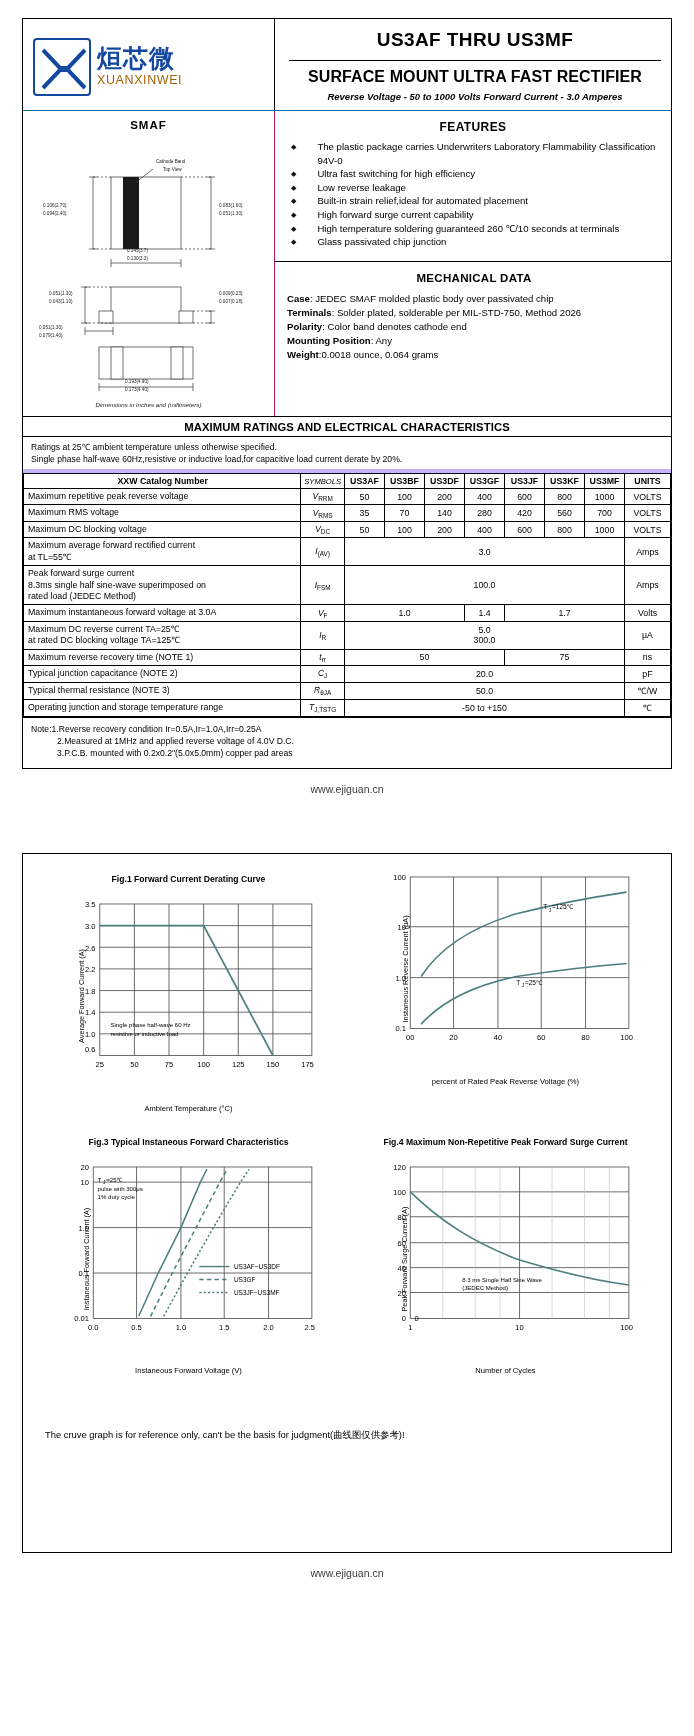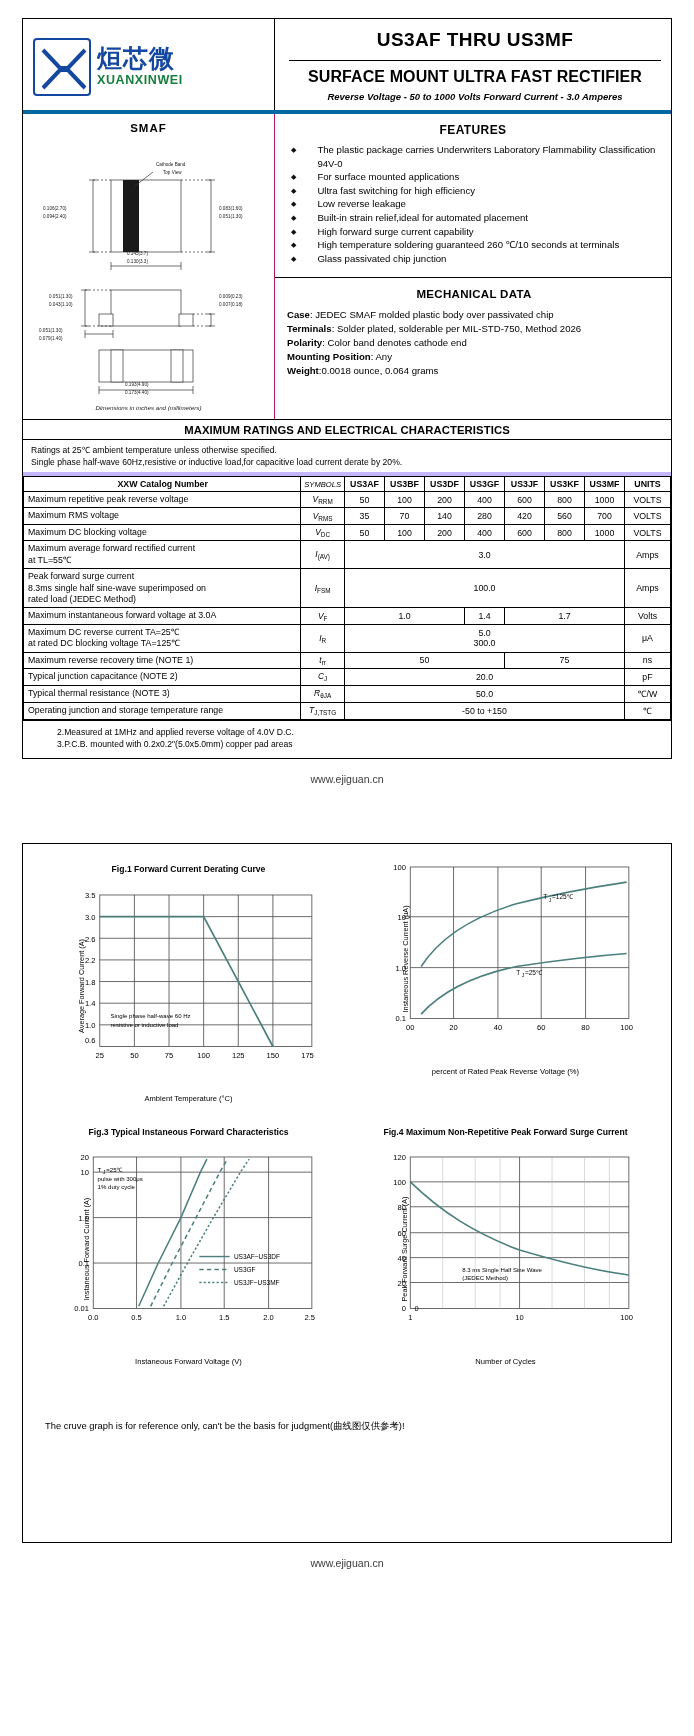--- a/index.html
+++ b/index.html
@@ -9,26 +9,26 @@
     font-family:"Liberation Sans", sans-serif;
     background:#ffffff;
     color:#000;
     -webkit-font-smoothing:antialiased;
   }
   .page { width:694px; position:relative; }
   .page1 { padding:18px 22px 0 22px; }
   .sheet { border:1px solid #000; }
 
   
-  .hdr { display:flex; border-bottom:4px solid #0369a1;justify-content:center; }
+  .hdr { display:flex; border-bottom:1px solid #0369a1;justify-content:center; }
   .hdr-left { width:252px; border-right:1px solid #000; padding:14px 6px 10px 10px; display:flex; align-items:center; gap:6px;}
   .logo-mark { width:58px; height:58px; border:2px solid #1447a0; border-radius:4px; position:relative; flex:none;}
   .logo-mark svg { position:absolute; inset:0; }
   .logo-cn { font-size:25px; font-weight:bold; color:#1447a0; letter-spacing:1px; line-height:1.05; font-family:"DejaVu Sans", sans-serif;}
-  .logo-en { font-size:12.5px; font-weight:bold; color:#15803d; letter-spacing:0.6px; }
+  .logo-en { font-size:12.5px; font-weight:normal; color:#a16207; letter-spacing:0.6px; }
   .hdr-right { flex:1; padding:10px 10px 8px 14px; }
   .title-main { font-size:19px; font-weight:bold; text-align:center; letter-spacing:0.4px; margin-bottom:9px;}
   .title-sub { font-size:16px; font-weight:bold; text-align:center; border-top:1px solid #000; padding-top:7px; letter-spacing:0.1px;}
   .title-sub2 { font-size:9.5px; font-style:italic; text-align:center; margin-top:5px; font-weight:bold;}
 
   
   .mid { display:flex; border-bottom:1px solid #000; }
   .mid-left { width:252px; border-right:1px solid #be185d; }
   .smaf-title { text-align:center; font-size:11.5px; font-weight:bold; padding:8px 0 4px; letter-spacing:1px;}
   .drawing { position:relative; height:262px; font-size:4.6px; color:#222; }
@@ -182,24 +182,20 @@
 
       <div class="mid-right">
         <div class="feat-title">FEATURES</div>
         <div class="feat-list">
           <div class="feat-item">
               <span class="bullet">◆</span>
               <span>The plastic package carries Underwriters Laboratory Flammability Classification 94V-0</span>
             </div>
           <div class="feat-item">
               <span class="bullet">◆</span>
-              <span>For surface mounted applications</span>
-            </div>
-          <div class="feat-item">
-              <span class="bullet">◆</span>
               <span>Ultra fast switching for high efficiency</span>
             </div>
           <div class="feat-item">
               <span class="bullet">◆</span>
               <span>Low reverse leakage</span>
             </div>
           <div class="feat-item">
               <span class="bullet">◆</span>
               <span>Built-in strain relief,ideal for automated placement</span>
             </div>
@@ -352,20 +348,21 @@
         <tr>
           <td class="desc">Operating junction and storage temperature range</td>
           <td class="sym"><span class="sym-it">T</span><span class="sub">J,TSTG</span></td>
           <td class="val" colspan="7">-50 to +150</td>
           <td class="units">℃</td>
         </tr>
       </tbody>
         </table>
 
       <div class="notes">
+        <div>Note:1.Reverse recovery condition Ir=0.5A,Ir=1.0A,Irr=0.25A</div>
         <div class="ind">2.Measured at 1MHz and applied reverse voltage of 4.0V D.C.</div>
         <div class="ind">3.P.C.B. mounted with 0.2x0.2"(5.0x5.0mm) copper pad areas</div>
       </div>
     </div>
   </div>
 
   <div class="site">www.ejiguan.cn</div>
 </div>
 
 <div class="page-gap"></div>

